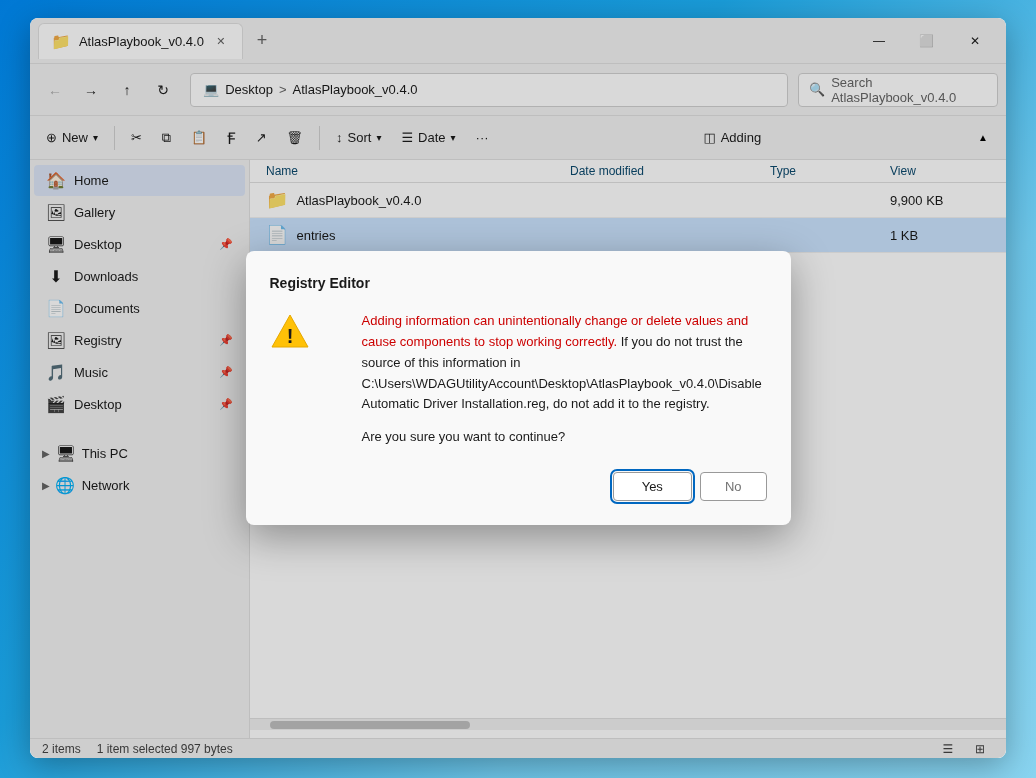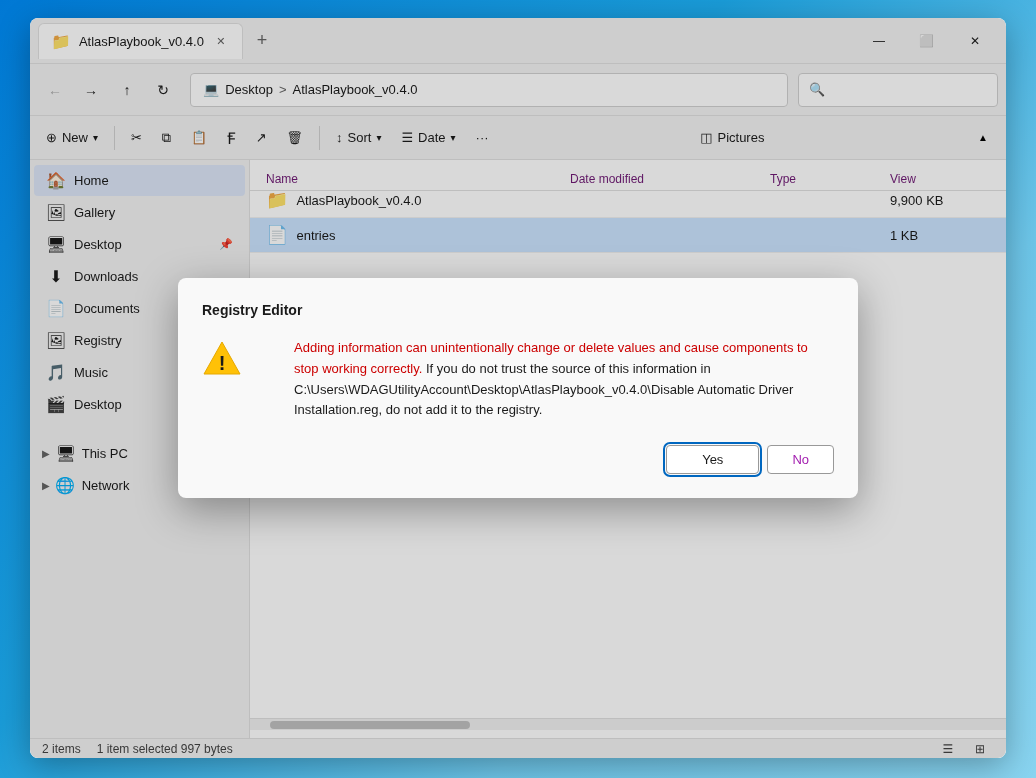--- a/index.html
+++ b/index.html
@@ -223,24 +223,24 @@
       flex: 1;
       background: white;
       overflow: auto;
     }
     .file-header {
       display: grid;
       grid-template-columns: 1fr 200px 120px 100px;
       padding: 4px 16px;
       border-bottom: 1px solid #e0e0e0;
       font-size: 12px;
-      color: #701a75;
+      color: #0c4a6e;
       background: white;
       position: sticky;
-      top: 8px;
+      top: 0;
     }
     .file-row {
       display: grid;
       grid-template-columns: 1fr 200px 120px 100px;
       padding: 6px 16px;
       font-size: 13px;
       color: #1a1a1a;
       border-bottom: 1px solid #f0f0f0;
       align-items: center;
     }
@@ -308,21 +308,21 @@
       align-items: center;
       justify-content: center;
       z-index: 100;
     }
 
     
     .dialog {
       background: #f9f9f9;
       border-radius: 8px;
       box-shadow: 0 12px 40px rgba(0,0,0,0.35);
-      width: 680px;
+      width: 545px;
       padding: 24px;
       position: relative;
     }
     .dialog-title {
       font-size: 14px;
       font-weight: 600;
       color: #1a1a1a;
       margin-bottom: 20px;
     }
     .dialog-body {
@@ -340,39 +340,39 @@
       font-size: 13px;
       color: #1a1a1a;
       margin-top: 12px;
     }
     .dialog-buttons {
       display: flex;
       justify-content: flex-end;
       gap: 8px;
     }
     .btn-yes {
-      padding: 6px 35px;
+      padding: 6px 28px;
       background: white;
       border: 1px solid #999;
       border-radius: 4px;
       font-size: 13px;
       cursor: pointer;
       color: #1a1a1a;
       outline: 2px solid #0067c0;
       outline-offset: 1px;
       text-align: center;
     }
     .btn-no {
       padding: 6px 24px;
       background: white;
       border: 1px solid #999;
       border-radius: 4px;
       font-size: 13px;
       cursor: pointer;
-      color: #a21caf;
+      color: #737373;
     }
     .warning-icon-wrap {
       position: relative;
       width: 40px;
       height: 40px;
       flex-shrink: 0;
     }
   </style>
 </head>
 <body>
@@ -407,20 +407,21 @@
       <span>↻</span>
     </div>
     <div class="address-bar">
       <span>💻</span>
       <span>Desktop</span>
       <span class="address-sep">&gt;</span>
       <span>AtlasPlaybook_v0.4.0</span>
     </div>
     <div class="search-box">
       <span>🔍</span>
+      <span>Search AtlasPlaybook_v0.4.0</span>
     </div>
   </div>
 
   <div class="command-bar">
     <div class="cmd-btn">
       <span>⊕</span>
       <span>New</span>
       <span style="font-size:10px">▾</span>
     </div>
     <div class="cmd-sep"></div>
@@ -451,21 +452,21 @@
     <div class="cmd-btn">
       <span>☰</span>
       <span>Date</span>
       <span style="font-size:10px">▾</span>
     </div>
     <div class="cmd-btn">
       <span>···</span>
     </div>
     <div style="margin-left:auto;" class="cmd-btn">
       <span>◫</span>
-      <span>Pictures</span>
+      <span>Adding</span>
     </div>
     <div class="collapse-btn">
       <span style="font-size:10px">▲</span>
     </div>
   </div>
 
   <div class="main-content">
 
     <div class="sidebar">
       <div class="sidebar-item active">
@@ -568,20 +569,21 @@
       <div class="dialog-body">
         <div class="warning-icon-wrap">
           <svg width="40" height="40" viewBox="0 0 40 40">
             <polygon points="20,4 38,36 2,36" fill="#ffc107" stroke="#e6a800" stroke-width="1"></polygon>
             <text x="20" y="32" text-anchor="middle" font-size="20" font-weight="bold" fill="#1a1a1a">!</text>
           </svg>
         </div>
         <div class="dialog-text">
           <span style="color:#cc0000;">Adding information can unintentionally change or delete values and cause components to stop working correctly.</span>
           <span> If you do not trust the source of this information in C:\Users\WDAGUtilityAccount\Desktop\AtlasPlaybook_v0.4.0\Disable Automatic Driver Installation.reg, do not add it to the registry.</span>
+          <div class="dialog-question">Are you sure you want to continue?</div>
         </div>
       </div>
       <div class="dialog-buttons">
         <button class="btn-yes">Yes</button>
         <button class="btn-no">No</button>
       </div>
     </div>
   </div>
 
 </div>

